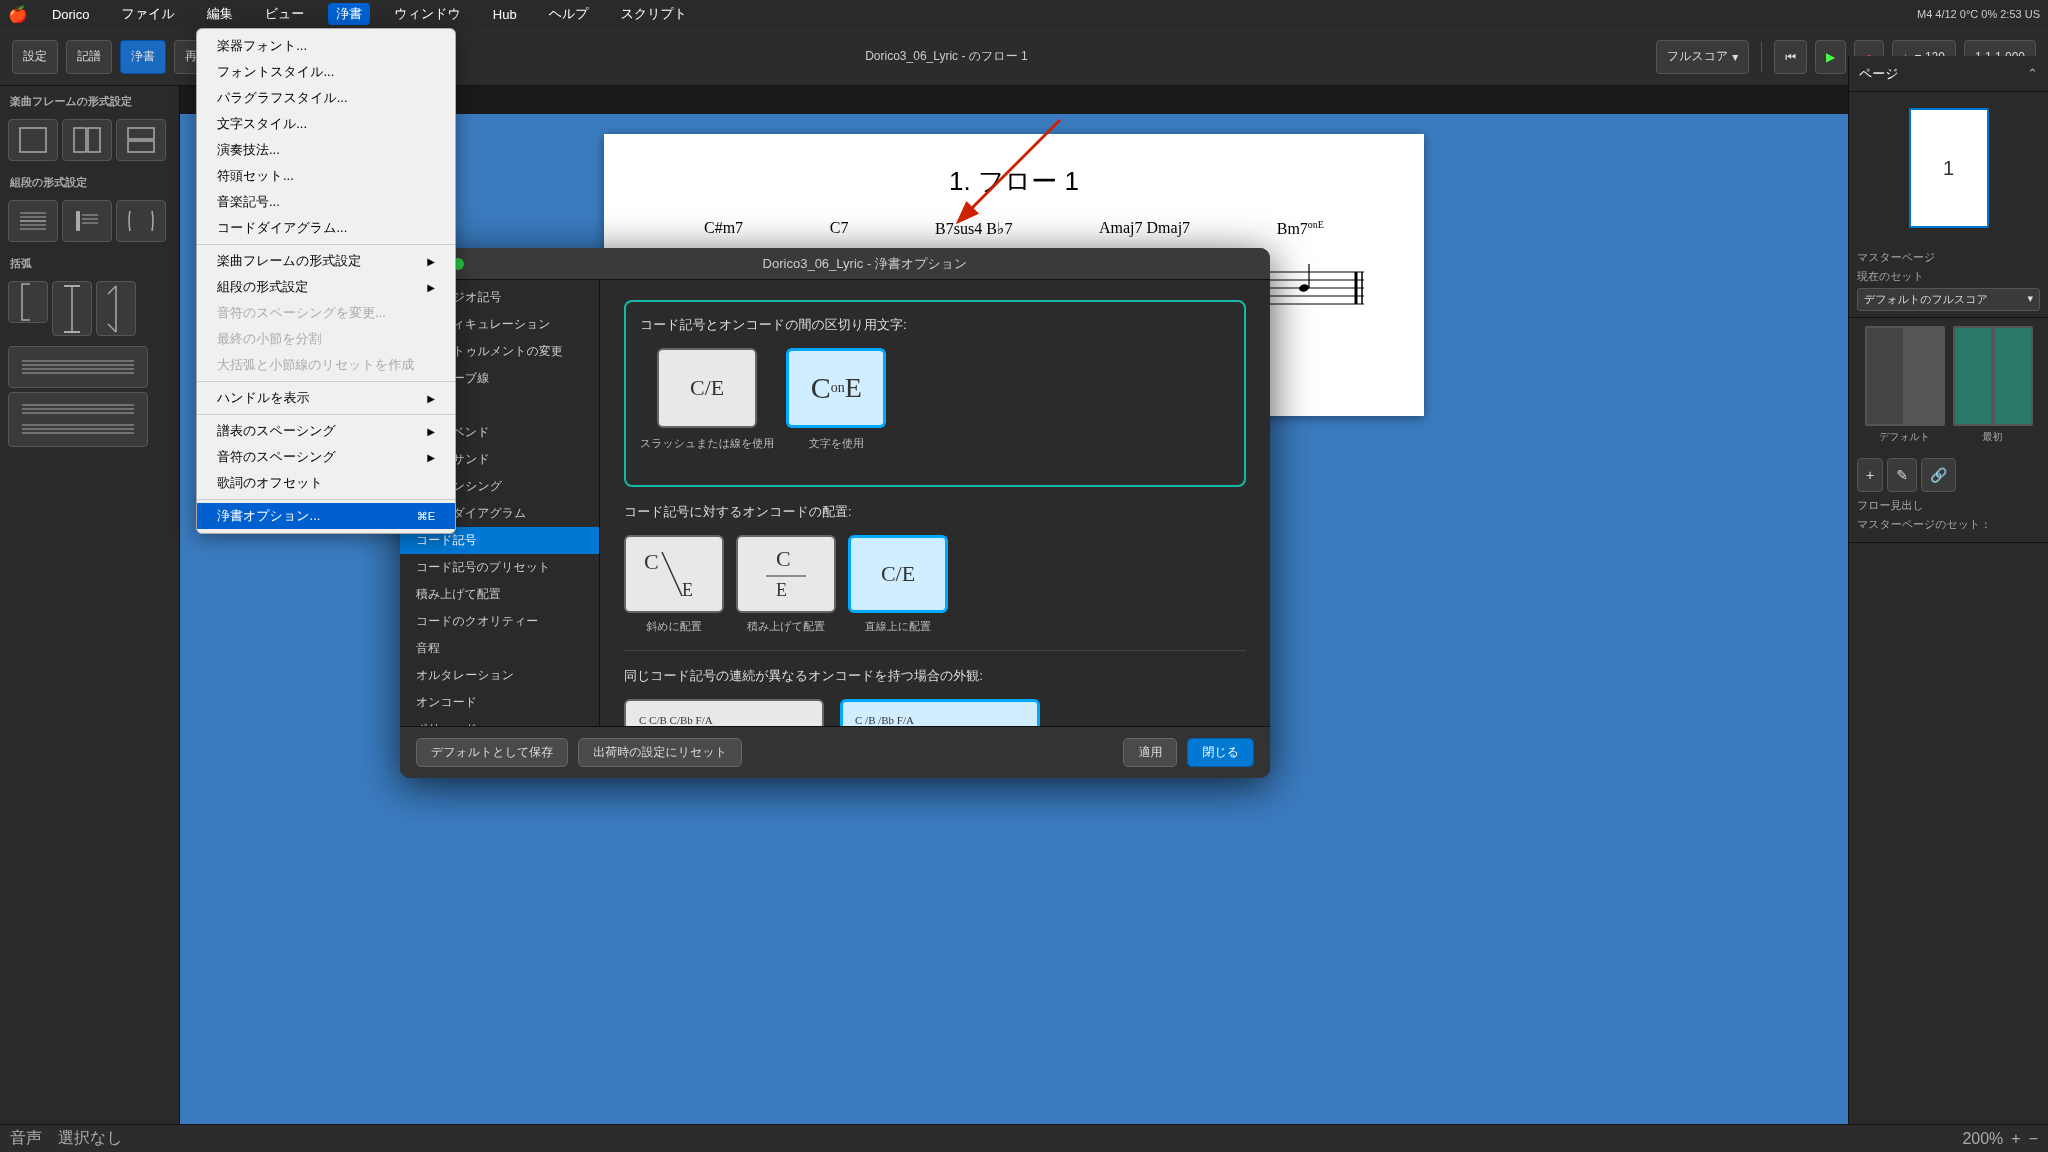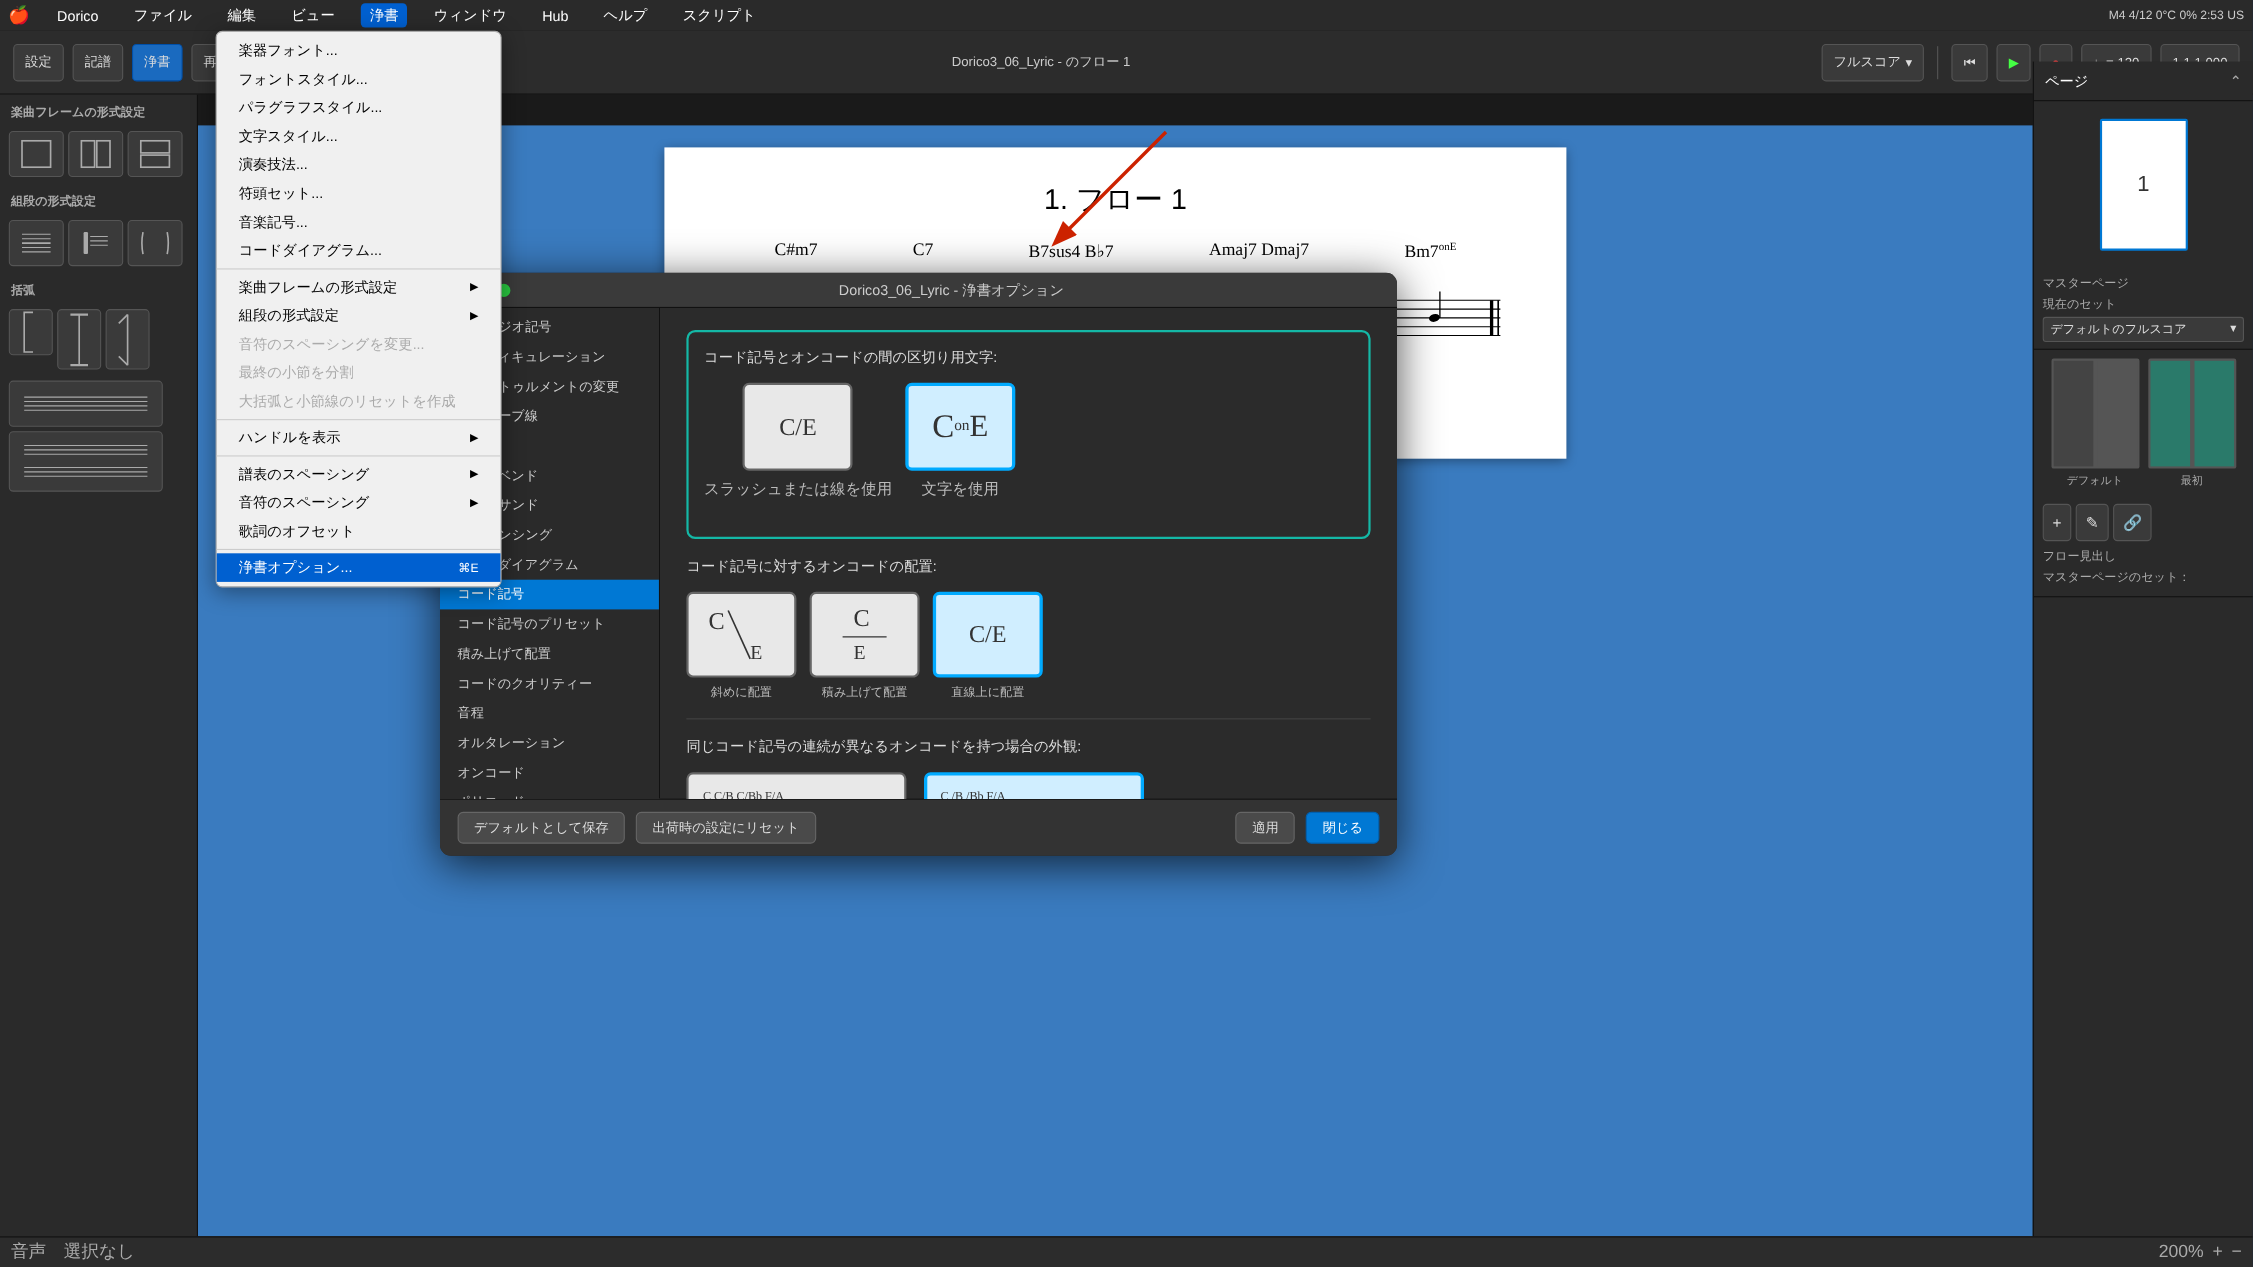--- a/index.html
+++ b/index.html
@@ -328,21 +328,21 @@
       align-items: center;
       justify-content: center;
       cursor: pointer;
       position: relative;
     }
     .chord-card.selected {
       border: 3px solid #00aaff;
       background: #d0eeff;
     }
     .chord-card-label {
-      font-size: 14px;
+      font-size: 11px;
       color: #bbb;
       text-align: center;
     }
     .section-divider {
       border: none;
       border-top: 1px solid #444;
       margin: 16px 0;
     }
 
     

